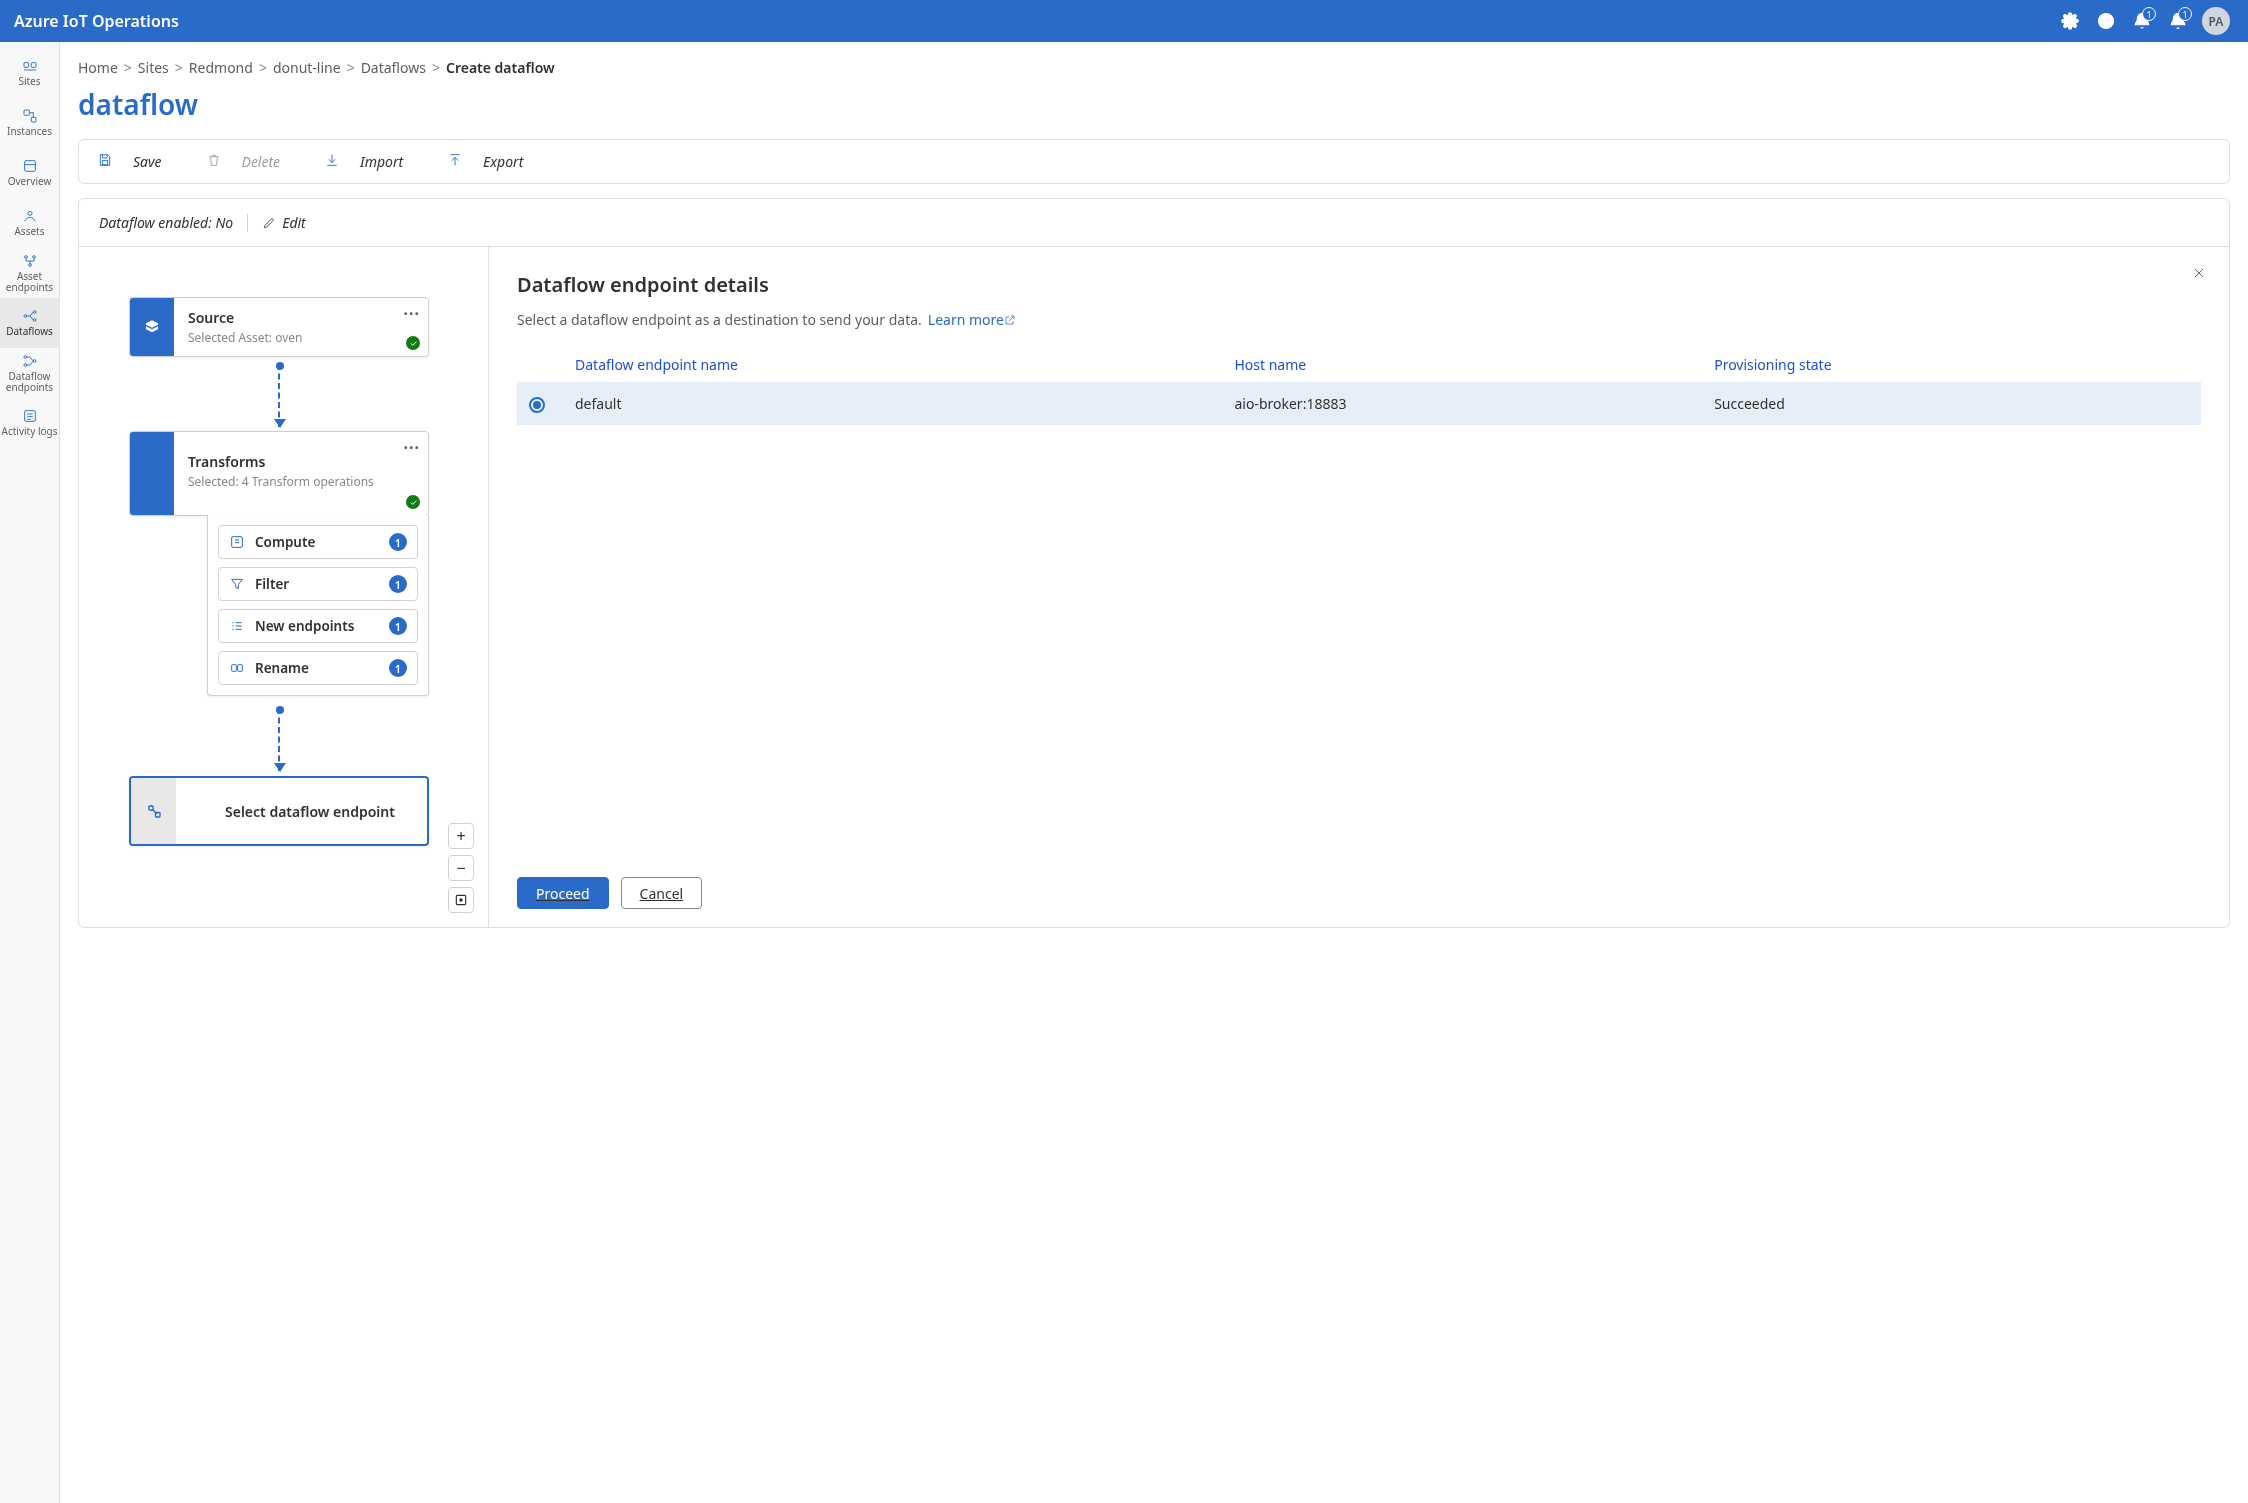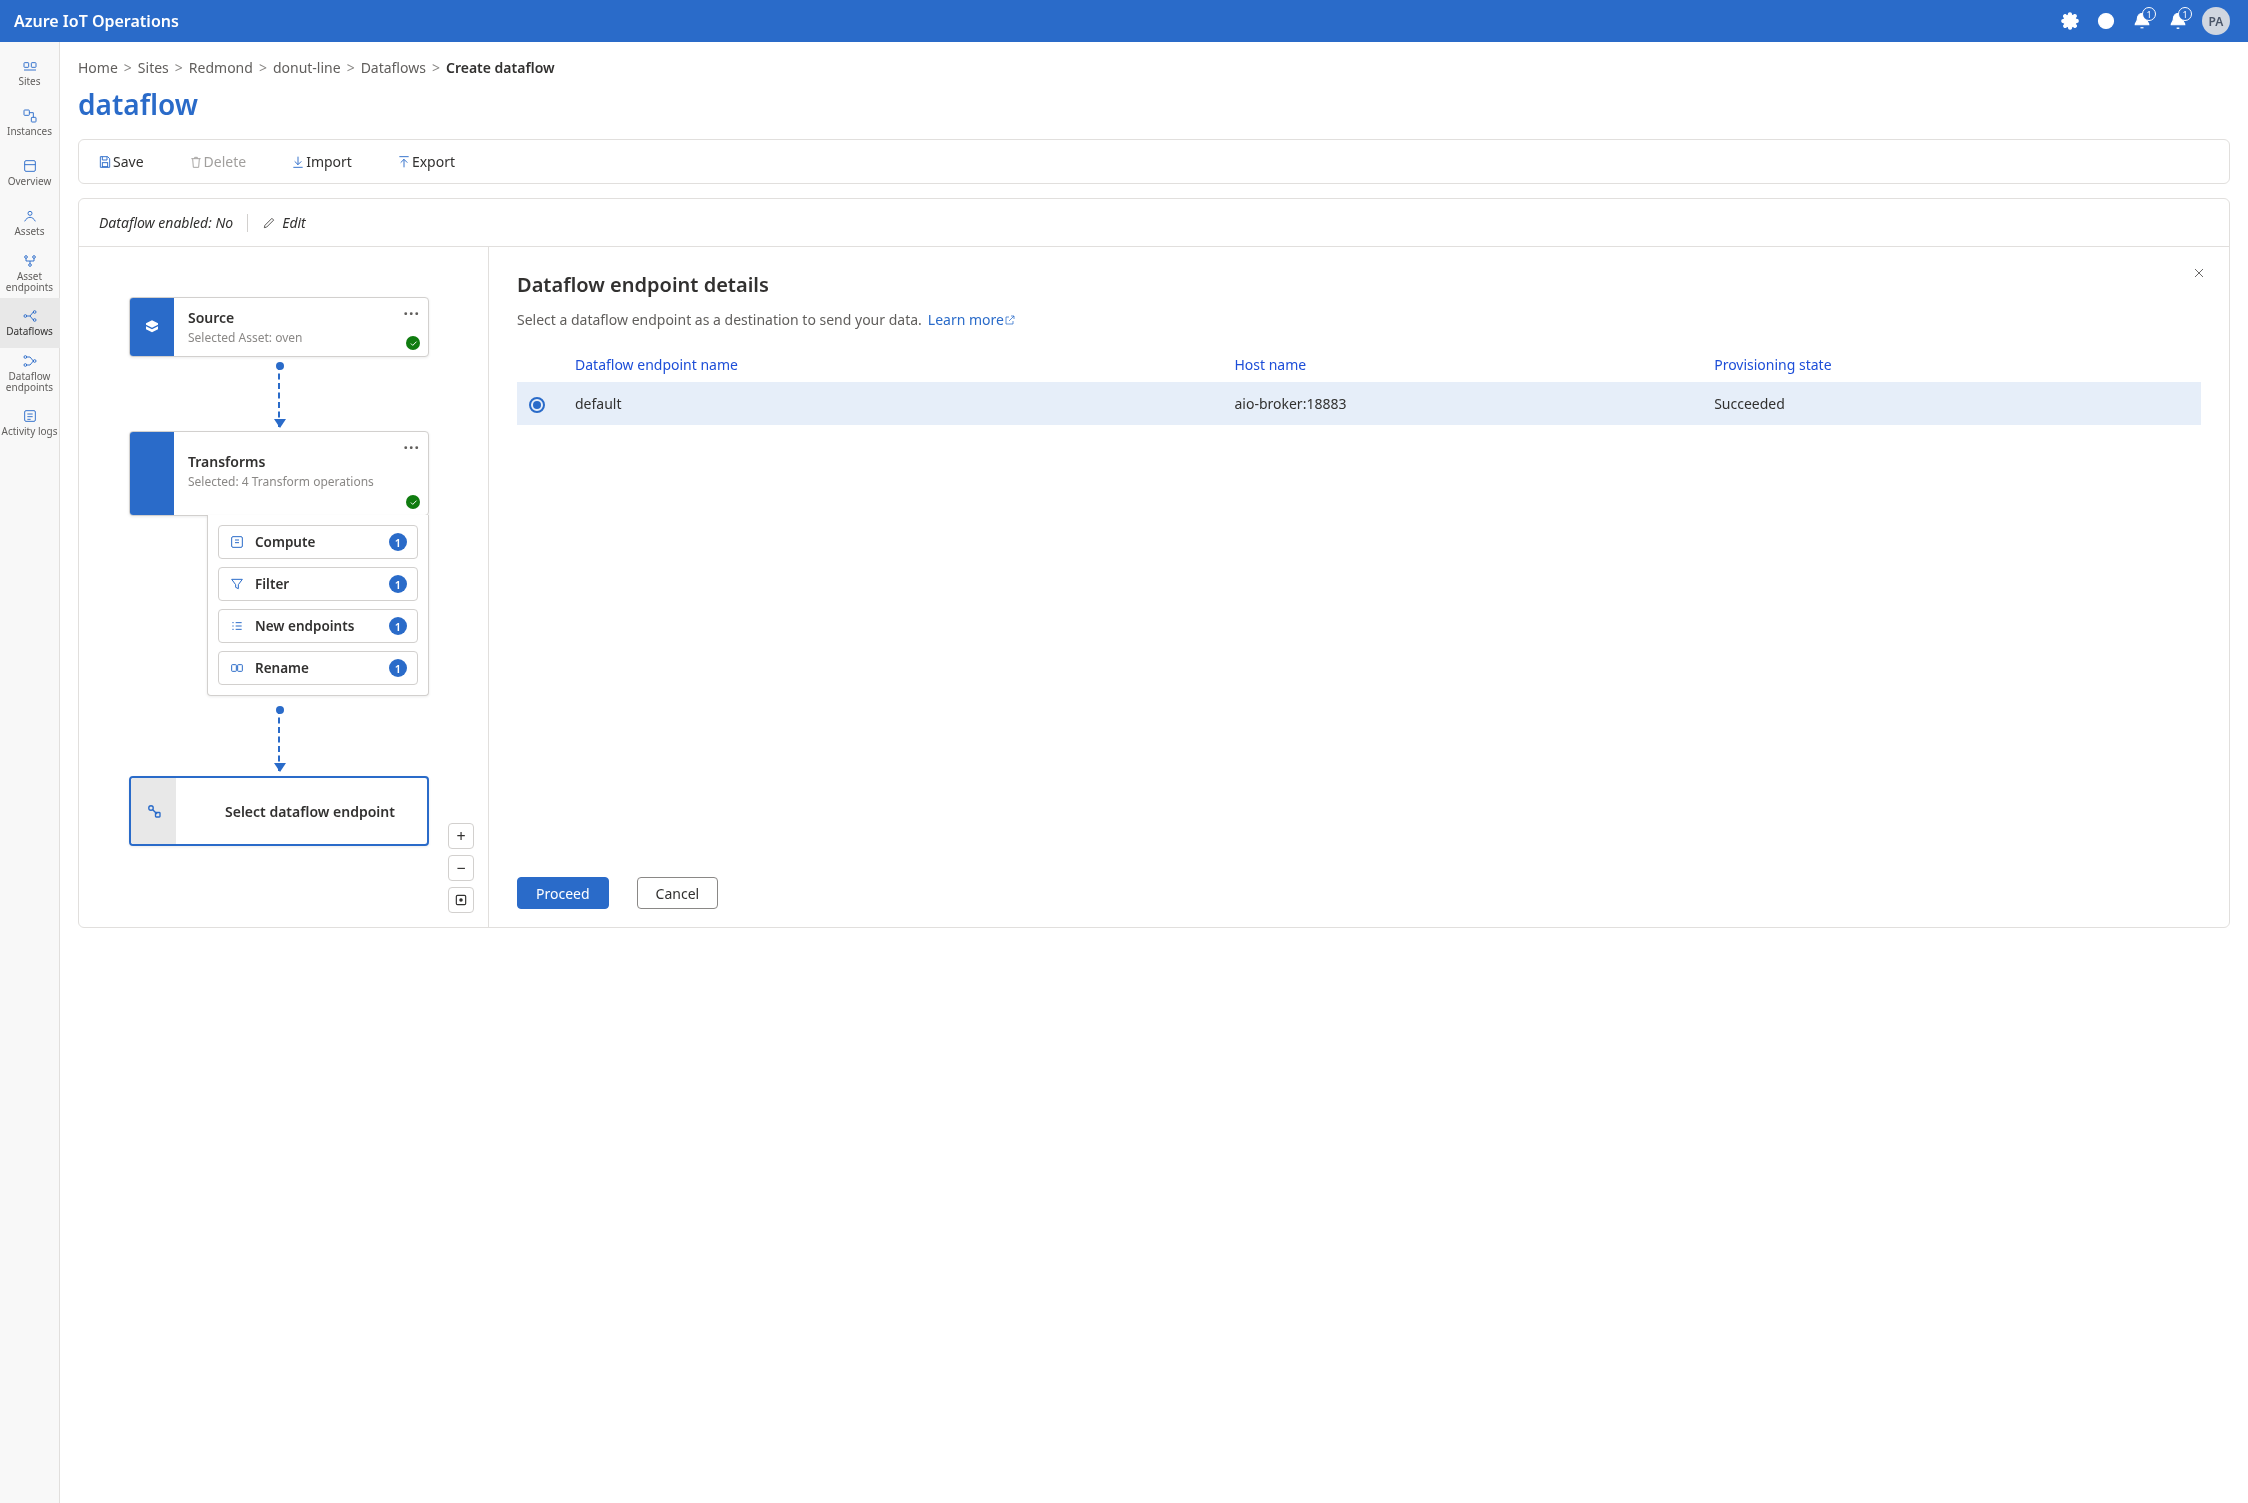--- a/index.html
+++ b/index.html
@@ -26,21 +26,21 @@
 
   
   .main { flex: 1; overflow: auto; padding: 16px 18px; background: #fff; }
   .breadcrumb { color: #605e5c; font-size: 14px; margin-bottom: 8px; display: flex; align-items: center; flex-wrap: wrap; gap: 6px; }
   .breadcrumb a { color: #605e5c; text-decoration: none; cursor: pointer; }
   .breadcrumb .sep { color: #8a8886; }
   .breadcrumb .current { color: #323130; font-weight: 600; }
   .page-title { color: #2a6bc9; font-size: 28px; font-weight: 600; margin-bottom: 16px; }
 
   .toolbar { border: 1px solid #e1dfdd; border-radius: 6px; padding: 6px 10px; display: flex; align-items: center; gap: 28px; margin-bottom: 14px; }
-  .toolbar-btn { display: flex; align-items: center; gap: 0; padding: 6px 8px; cursor: pointer; color: #323130; font-size: 14px; }
+  .toolbar-btn { display: flex; gap: 20px; padding: 6px 8px; cursor: pointer; color: #323130; font-size: 14px; font-style: italic; }
   .toolbar-btn.disabled { color: #a19f9d; cursor: default; }
   .toolbar-btn svg { width: 16px; height: 16px; }
   .toolbar-btn svg.save-i { fill: none; stroke: #2a6bc9; stroke-width:1.4; }
   .toolbar-btn svg.del-i { fill: none; stroke: #a19f9d; stroke-width:1.4; }
   .toolbar-btn svg.imp-i, .toolbar-btn svg.exp-i { fill: none; stroke: #2a6bc9; stroke-width:1.4; }
 
   .content-card { border: 1px solid #e1dfdd; border-radius: 6px; overflow: hidden; }
   .statusbar { display: flex; align-items: center; gap: 14px; padding: 14px 20px; border-bottom: 1px solid #e1dfdd; font-size: 14px; font-style: italic; }
   .statusbar .divider { width: 1px; height: 18px; background: #d2d0ce; }
   .edit-link { display: flex; align-items: center; gap: 6px; cursor: pointer; }
@@ -88,21 +88,21 @@
   .learn-link svg { width:12px; height:12px; stroke:#2a6bc9; fill:none; stroke-width:1.5; }
 
   .etable { width:100%; border-collapse:collapse; }
   .etable th { text-align:left; font-weight:400; font-size:14px; color:#1d4ed8; padding:8px 12px; }
   .etable th:first-child { width:46px; }
   .etable td { padding:12px 12px; font-size:14px; }
   .etable tr.row-selected { background:#e6eef9; }
   .radio { width:16px; height:16px; border:2px solid #2a6bc9; border-radius:50%; display:inline-flex; align-items:center; justify-content:center; cursor:pointer; }
   .radio.checked::after { content:""; width:8px; height:8px; background:#2a6bc9; border-radius:50%; }
 
-  .details-footer { padding: 14px 28px 18px 28px; display:flex; gap:28px; }
+  .details-footer { padding: 14px 28px 18px 28px; display:flex; gap:12px;text-decoration:underline; }
   .btn { height:32px; padding:0 18px; border-radius:4px; font-size:14px; cursor:pointer; display:inline-flex; align-items:center; justify-content:center; }
   .btn-primary { background:#2a6bc9; color:#fff; border:1px solid #2a6bc9; }
   .btn-secondary { background:#fff; color:#323130; border:1px solid #8a8886; }
 </style>
 </head>
 <body>
 
 <div class="topbar">
   <div class="topbar-title">Azure IoT Operations</div>
   <div class="topbar-spacer"></div>

